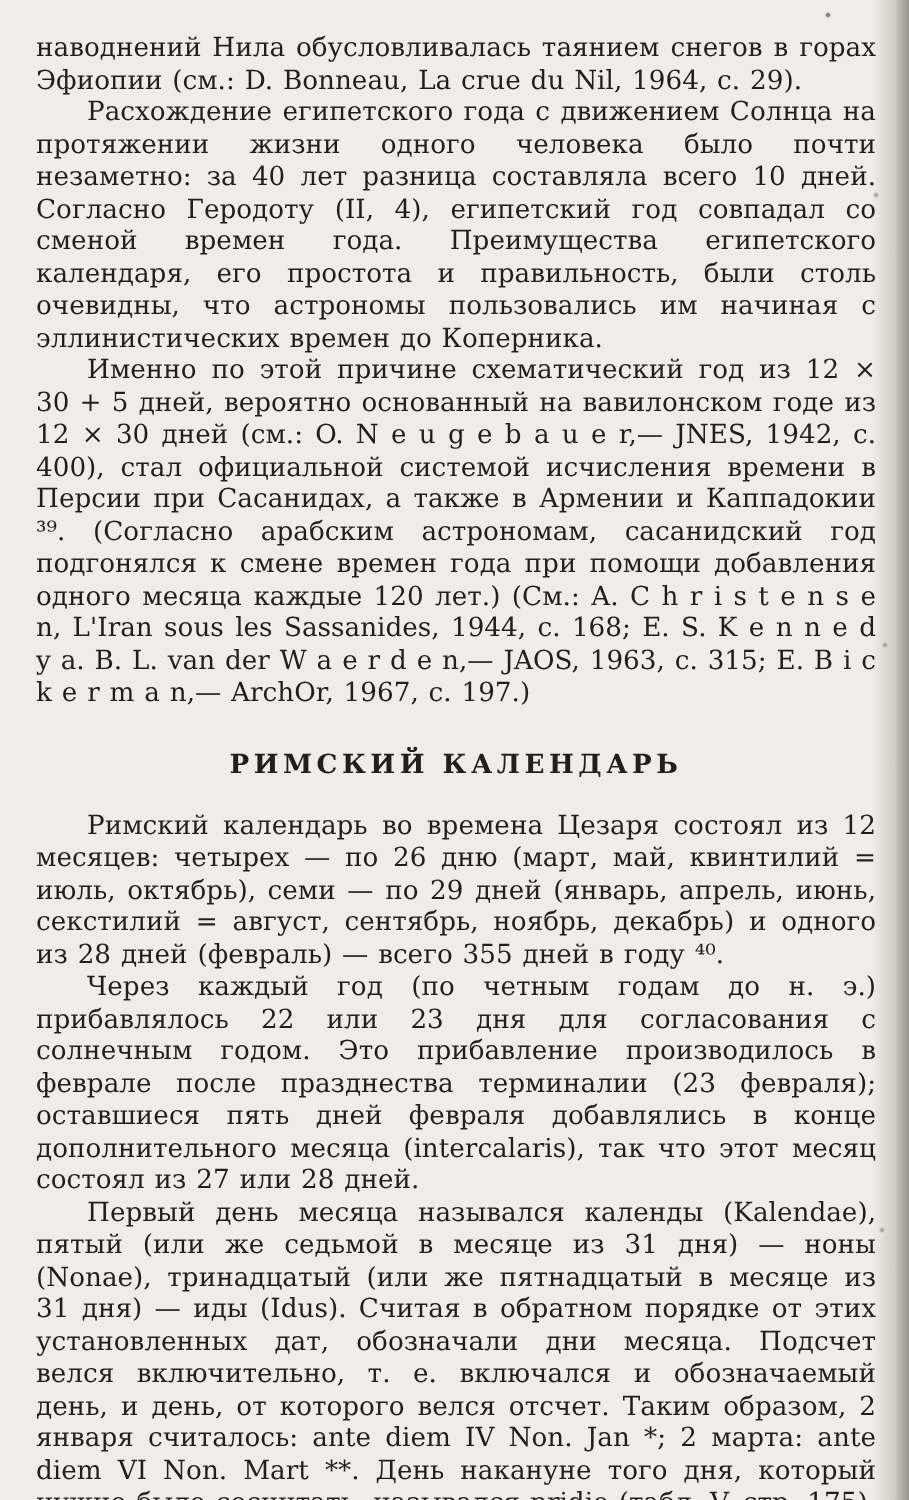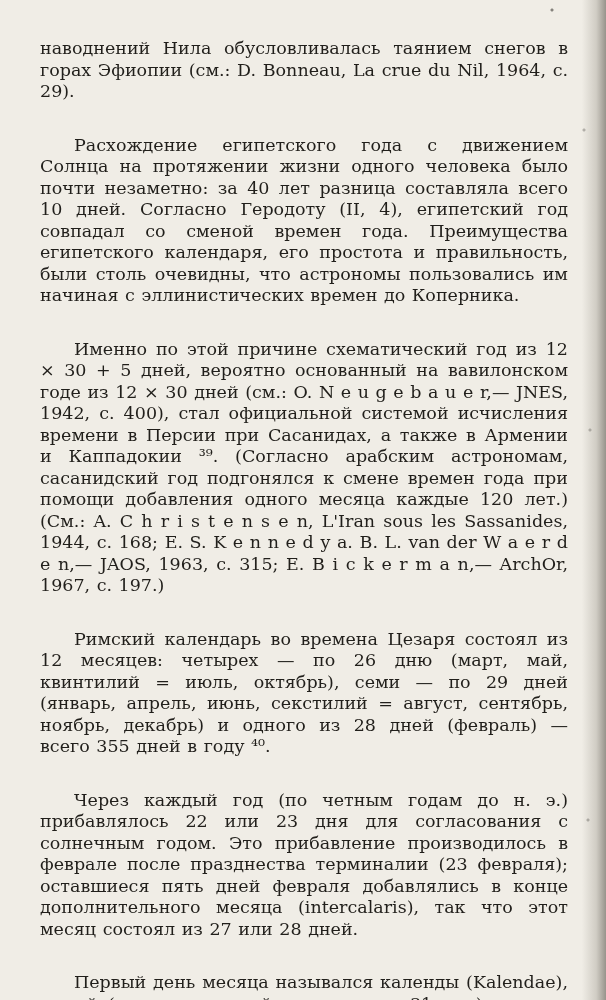--- a/index.html
+++ b/index.html
@@ -22,21 +22,21 @@
   }
   .page {
     box-sizing: border-box;
     width: 606px;
     height: 1000px;
     padding: 22px 22px 12px 24px;
     display: flex;
     flex-direction: column;
   }
   .para {
-    margin: 16px;
+    margin: 0;
     text-align: justify;
     font-size: 17.5px;
     line-height: 21.5px;
     text-indent: 34px;
     word-spacing: 1px;
   }
   .para.no-indent { text-indent: 0; }
   .heading {
     margin: 26px 0 21px 0;
     text-align: center;
@@ -49,20 +49,21 @@
 <body>
 
 <div class="page">
 
   <p class="para no-indent">наводнений Нила обусловливалась таянием снегов в горах Эфиопии (см.: D. Bonneau, La crue du Nil, 1964, с. 29).</p>
 
   <p class="para">Расхождение египетского года с движением Солнца на протяжении жизни одного человека было почти незаметно: за 40 лет разница составляла всего 10 дней. Согласно Геродоту (II, 4), египетский год совпадал со сменой времен года. Преимущества египетского календаря, его простота и правильность, были столь очевидны, что астрономы пользовались им начиная с эллинистических времен до Коперника.</p>
 
   <p class="para">Именно по этой причине схематический год из 12 × 30 + 5 дней, вероятно основанный на вавилонском годе из 12 × 30 дней (см.: O. N e u g e b a u e r,— JNES, 1942, с. 400), стал официальной системой исчисления времени в Персии при Сасанидах, а также в Армении и Каппадокии ³⁹. (Согласно арабским астрономам, сасанидский год подгонялся к смене времен года при помощи добавления одного месяца каждые 120 лет.) (См.: A. C h r i s t e n s e n, L'Iran sous les Sassanides, 1944, с. 168; E. S. K e n n e d y a. B. L. van der W a e r d e n,— JAOS, 1963, с. 315; E. B i c k e r m a n,— ArchOr, 1967, с. 197.)</p>
 
+  <h2 class="heading">РИМСКИЙ КАЛЕНДАРЬ</h2>
 
   <p class="para">Римский календарь во времена Цезаря состоял из 12 месяцев: четырех — по 26 дню (март, май, квинтилий = июль, октябрь), семи — по 29 дней (январь, апрель, июнь, секстилий = август, сентябрь, ноябрь, декабрь) и одного из 28 дней (февраль) — всего 355 дней в году ⁴⁰.</p>
 
   <p class="para">Через каждый год (по четным годам до н. э.) прибавлялось 22 или 23 дня для согласования с солнечным годом. Это прибавление производилось в феврале после празднества терминалии (23 февраля); оставшиеся пять дней февраля добавлялись в конце дополнительного месяца (intercalaris), так что этот месяц состоял из 27 или 28 дней.</p>
 
   <p class="para">Первый день месяца назывался календы (Kalendae), пятый (или же седьмой в месяце из 31 дня) — ноны (Nonae), тринадцатый (или же пятнадцатый в месяце из 31 дня) — иды (Idus). Считая в обратном порядке от этих установленных дат, обозначали дни месяца. Подсчет велся включительно, т. е. включался и обозначаемый день, и день, от которого велся отсчет. Таким образом, 2 января считалось: ante diem IV Non. Jan *; 2 марта: ante diem VI Non. Mart **. День накануне того дня, который нужно было сосчитать, назывался pridie (табл. V, стр. 175). Последние дни февраля после ид в дополненном году подсчитывались в обратном порядке от начала прибавленного месяца:</p>
 
 </div>
 
 </body></html>

